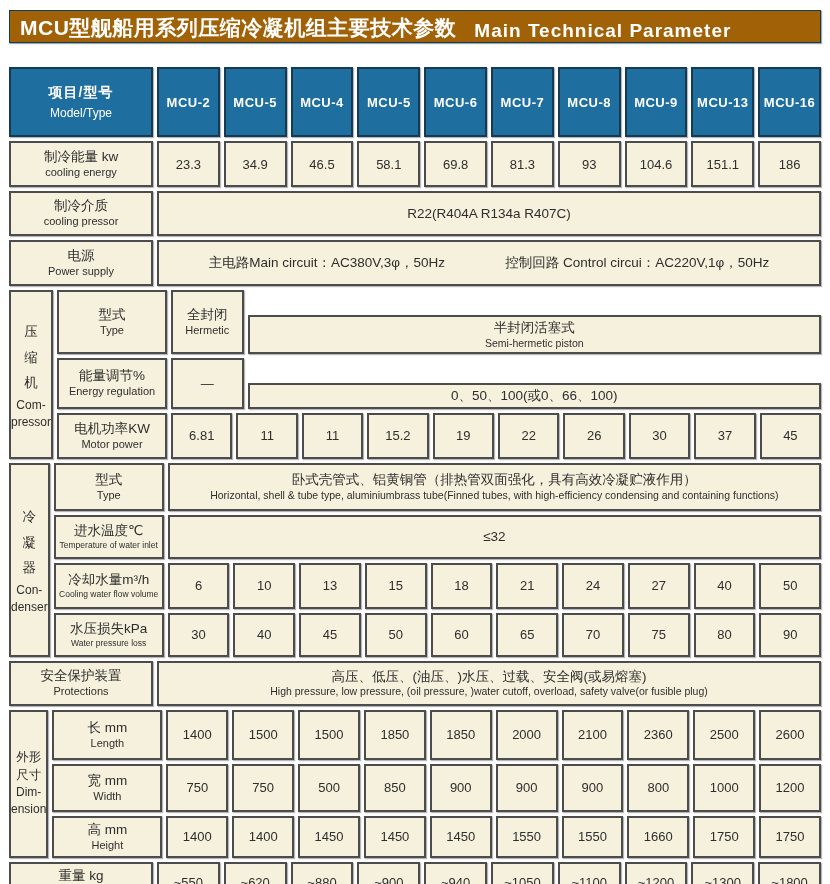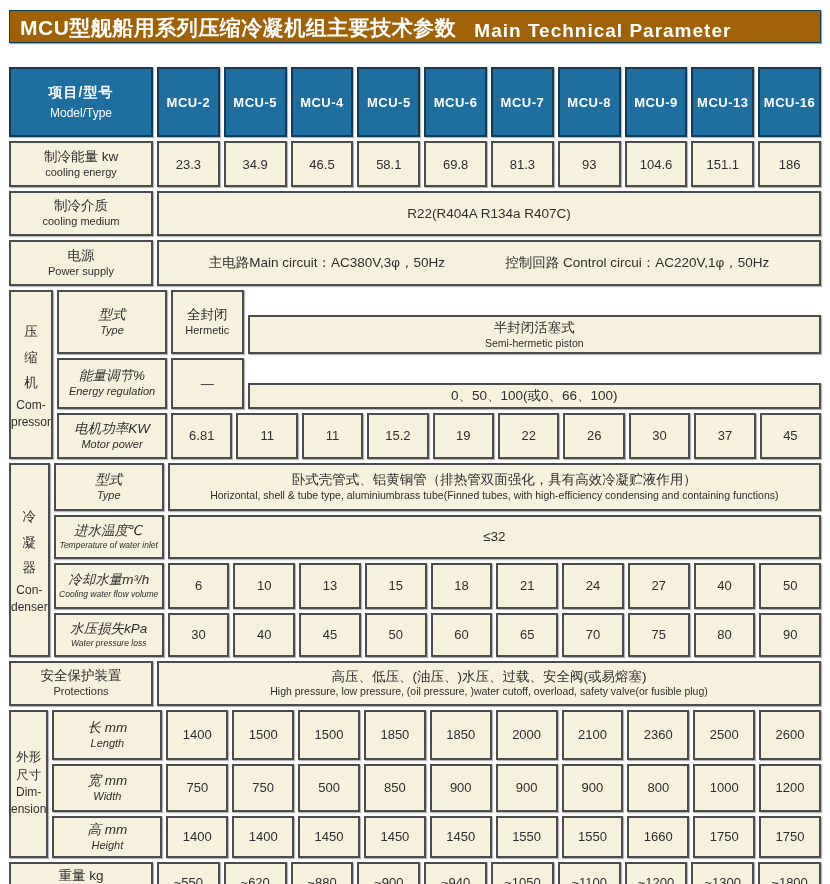--- a/index.html
+++ b/index.html
@@ -33,21 +33,21 @@
     border: 2px solid #4c4c4c;
     box-shadow: 1px 1px 1px rgba(0,0,0,.28);
     display: flex; flex-direction: column;
     align-items: center; justify-content: center;
     text-align: center;
     padding: 2px 3px;
   }
   .cell.blue { background:#1e6f9f; border-color:#153a52; color:#fff; }
 
   .labelcell { flex: 0 0 144px; text-align: right; }     
-  .labelcell-in { flex: 0 0 110px; font-style: italic; }  
+  .labelcell-in { flex: 0 0 110px; }  
   .v { flex: 1 1 0; font-size: 13px; }                 
   .span10 { flex: 10 1 0; font-size: 13.5px; }         
   .span9 { flex: 9 1 0; font-size: 13.5px; margin-top: 25px; }
 
   .lz { font-size: 13.5px; line-height: 1.25; white-space: nowrap; }
   .le { font-size: 11px; line-height: 1.2; white-space: nowrap; }
   .le.tiny { font-size: 8.5px; }
   .hz { font-size: 14px; font-weight: bold; letter-spacing: 1px; }
   .he { font-size: 12px; margin-top: 4px; }
   .model { font-size: 13px; letter-spacing: .5px; font-weight: bold; }
@@ -130,21 +130,21 @@
     <div class="cell v">81.3</div>
     <div class="cell v">93</div>
     <div class="cell v">104.6</div>
     <div class="cell v">151.1</div>
     <div class="cell v">186</div>
   </div>
 
   <div class="trow h45">
     <div class="cell labelcell">
       <span class="lz">制冷介质</span>
-      <span class="le">cooling medium</span>
+      <span class="le">cooling pressor</span>
     </div>
     <div class="cell span10">R22(R404A R134a R407C)</div>
   </div>
 
   <div class="trow h46">
     <div class="cell labelcell">
       <span class="lz">电源</span>
       <span class="le">Power supply</span>
     </div>
     <div class="cell span10">

